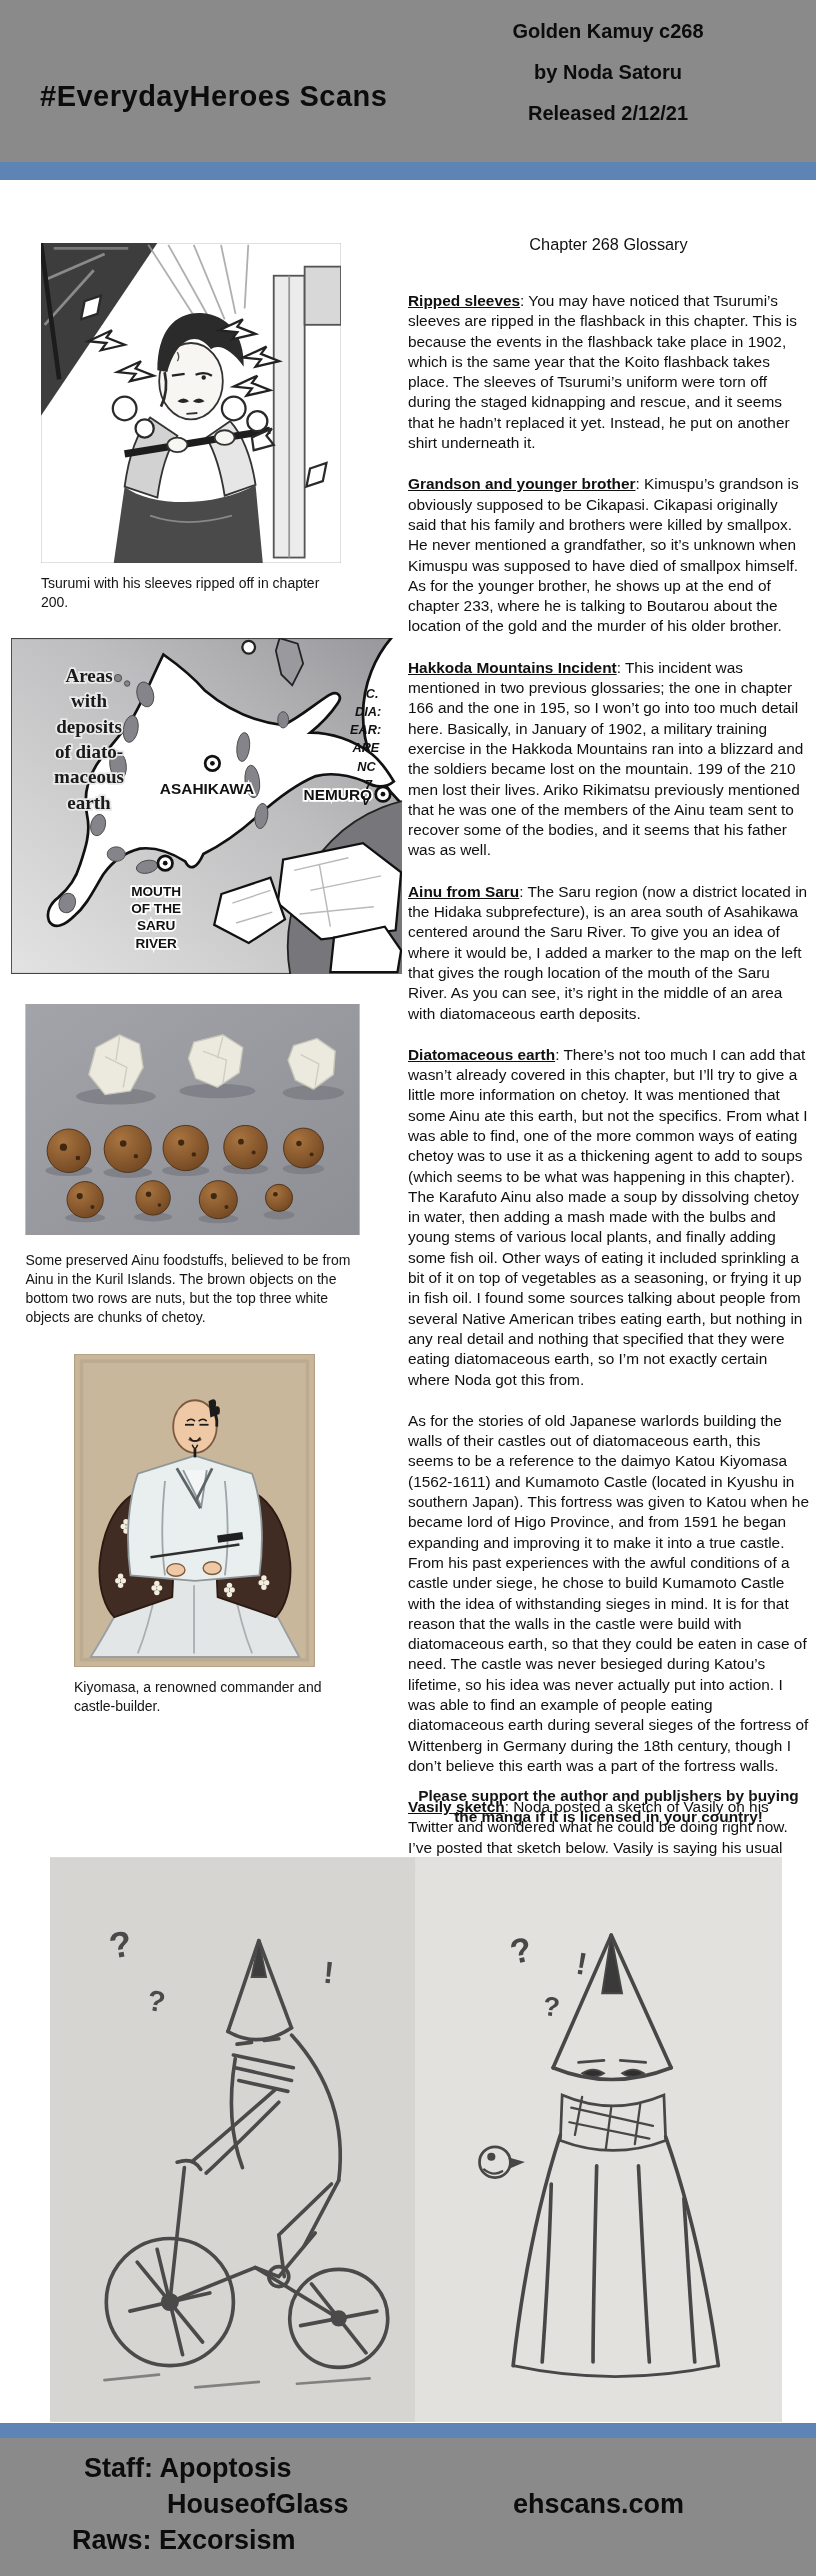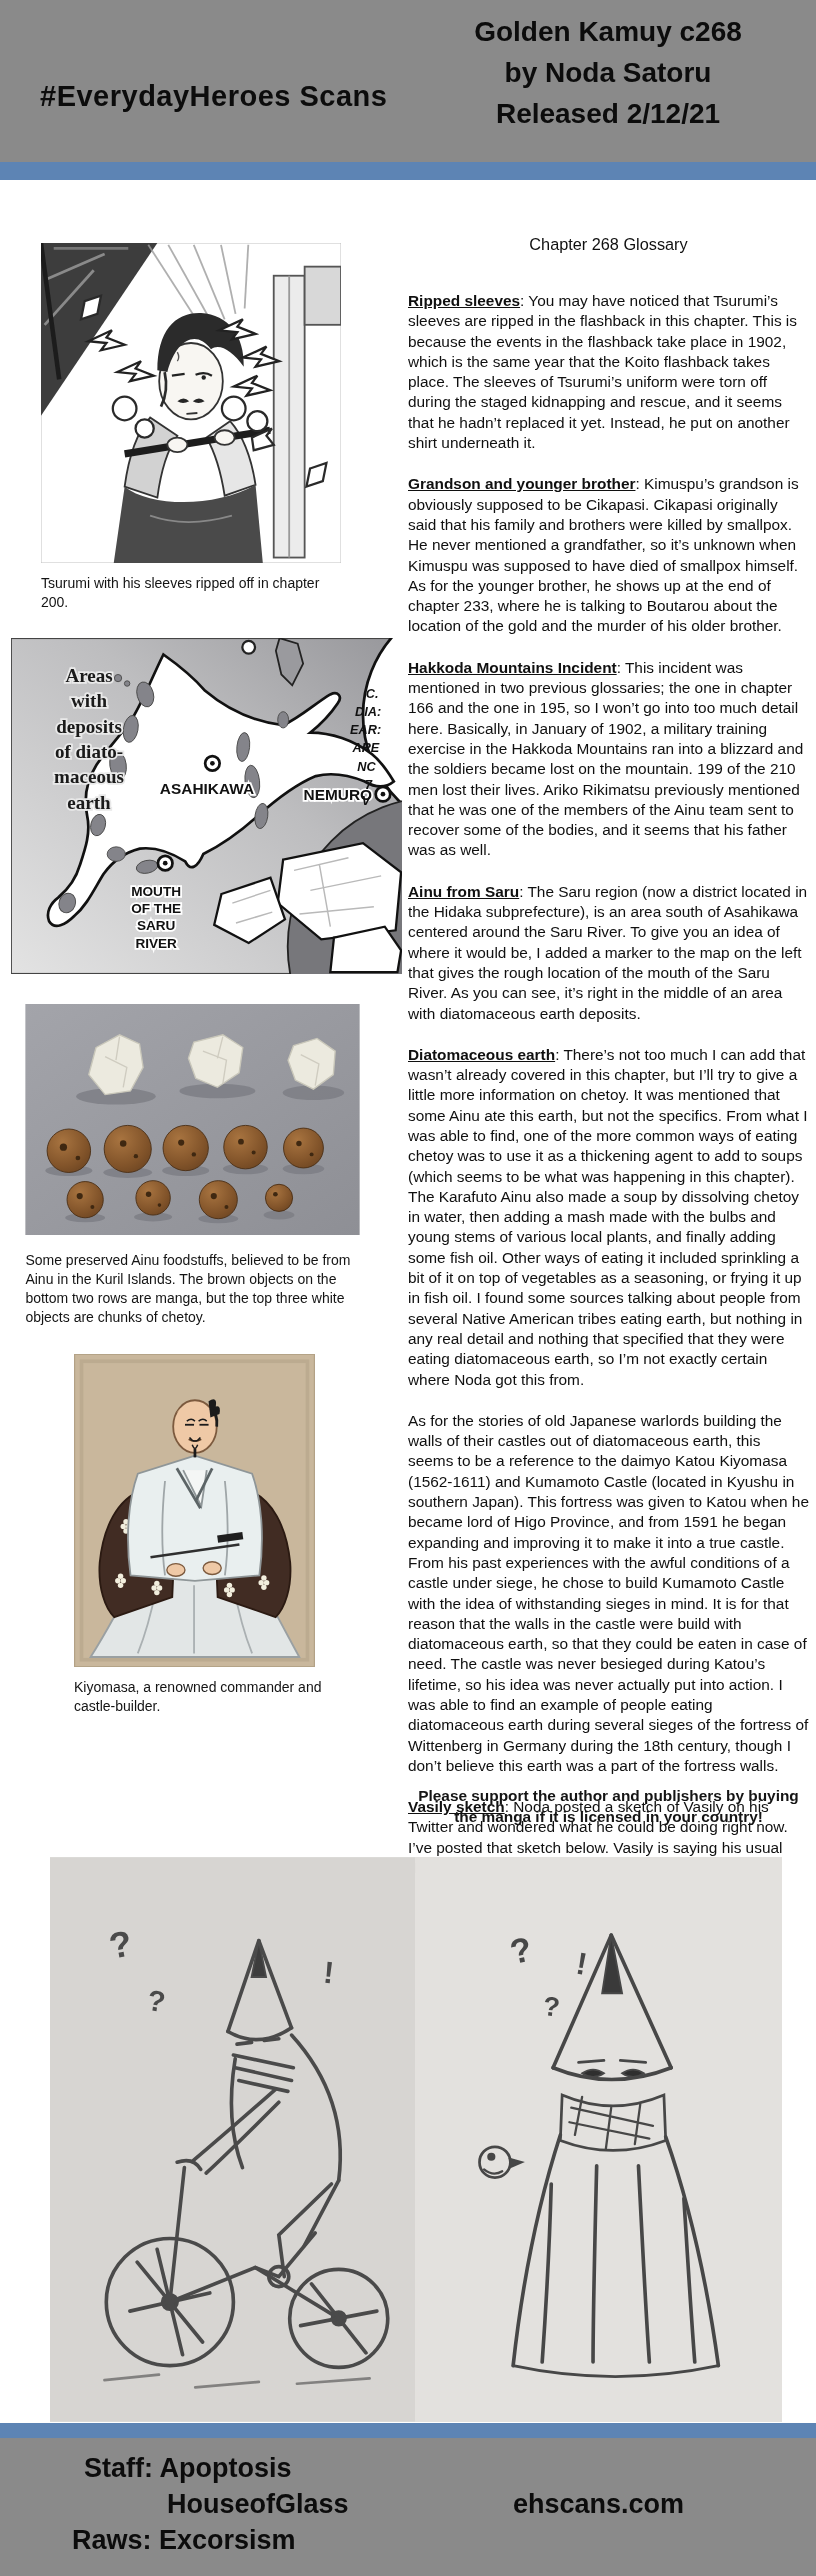--- a/index.html
+++ b/index.html
@@ -3,21 +3,21 @@
 <meta charset="utf-8">
 <style>
   :root { --banner:#8a8a8a; --accent:#5d84b4; --ink:#141414; }
   * { margin:0; padding:0; box-sizing:border-box; }
   body { background:#fff; font-family:"Liberation Sans","DejaVu Sans",sans-serif; color:var(--ink); }
   .page { position:relative; width:817px; height:2576px; background:#ffffff; overflow:hidden; }
 
   
   .banner-top { position:absolute; left:0; top:0; width:817px; height:162px; background:var(--banner); }
   .team-name { position:absolute; left:40px; top:80px; font-size:29px; font-weight:bold; letter-spacing:0.5px; color:#0c0c0c; }
-  .release-info { position:absolute; left:449px; top:11px; width:318px; text-align:center; font-size:28px; font-weight:bold; line-height:41px; color:#0c0c0c; }
+  .release-info { position:absolute; left:449px; top:11px; width:318px; text-align:center; font-size:20px; font-weight:bold; line-height:41px; color:#0c0c0c; }
   .stripe { position:absolute; left:0; width:817px; background:var(--accent); }
   .stripe.top { top:162px; height:18px; }
   .stripe.bottom { top:2423px; height:15.4px; }
 
   
   .glossary { position:absolute; left:408px; top:221px; width:401px; font-size:15.4px; line-height:20.3px; color:#101010; }
   .glossary h2 { font-size:16.3px; font-weight:normal; text-align:center; line-height:22px; margin:12px 0 36px 0; }
   .glossary p { margin:0 0 21px 0; }
   .term { font-weight:bold; text-decoration:underline; }
   .support-note { position:absolute; left:408px; top:1785px; width:401px; text-align:center; font-weight:bold; font-size:15.4px; line-height:21px; }
@@ -275,21 +275,21 @@
           <circle cx="316" cy="166" r="2.2"></circle>
         <circle cx="60" cy="212" r="3.4"></circle>
           <circle cx="74" cy="224" r="2.2"></circle>
         <circle cx="136" cy="210" r="3"></circle>
           <circle cx="148" cy="222" r="2"></circle>
         <circle cx="208" cy="212" r="3.4"></circle>
           <circle cx="222" cy="224" r="2.2"></circle>
         <circle cx="276" cy="210" r="2.6"></circle>
       </g>
     </svg>
-    <figcaption>Some preserved Ainu foodstuffs, believed to be from Ainu in the Kuril Islands.  The brown objects on the bottom two rows are manga, but the top three white objects are chunks of chetoy.</figcaption>
+    <figcaption>Some preserved Ainu foodstuffs, believed to be from Ainu in the Kuril Islands.  The brown objects on the bottom two rows are nuts, but the top three white objects are chunks of chetoy.</figcaption>
   </figure>
 
   <figure class="fig-kiyo">
     <svg width="241" height="313" viewBox="0 0 265 345">
       <rect x="0" y="0" width="265" height="345" fill="#c9b79c" stroke="#b3a186" stroke-width="2"></rect>
       <rect x="8" y="8" width="249" height="329" fill="none" stroke="#bcab90" stroke-width="4"></rect>
 
       <path d="M 70,240 C 50,280 30,315 18,334 L 248,334 C 236,312 218,278 198,242 Z" fill="#e2e6e6" stroke="#9aa0a2" stroke-width="2"></path>
       <path d="M 90,260 C 84,290 76,315 70,330 M 132,255 L 132,330 M 176,258 C 182,290 190,315 196,330" fill="none" stroke="#aab0b2" stroke-width="2"></path>
 

